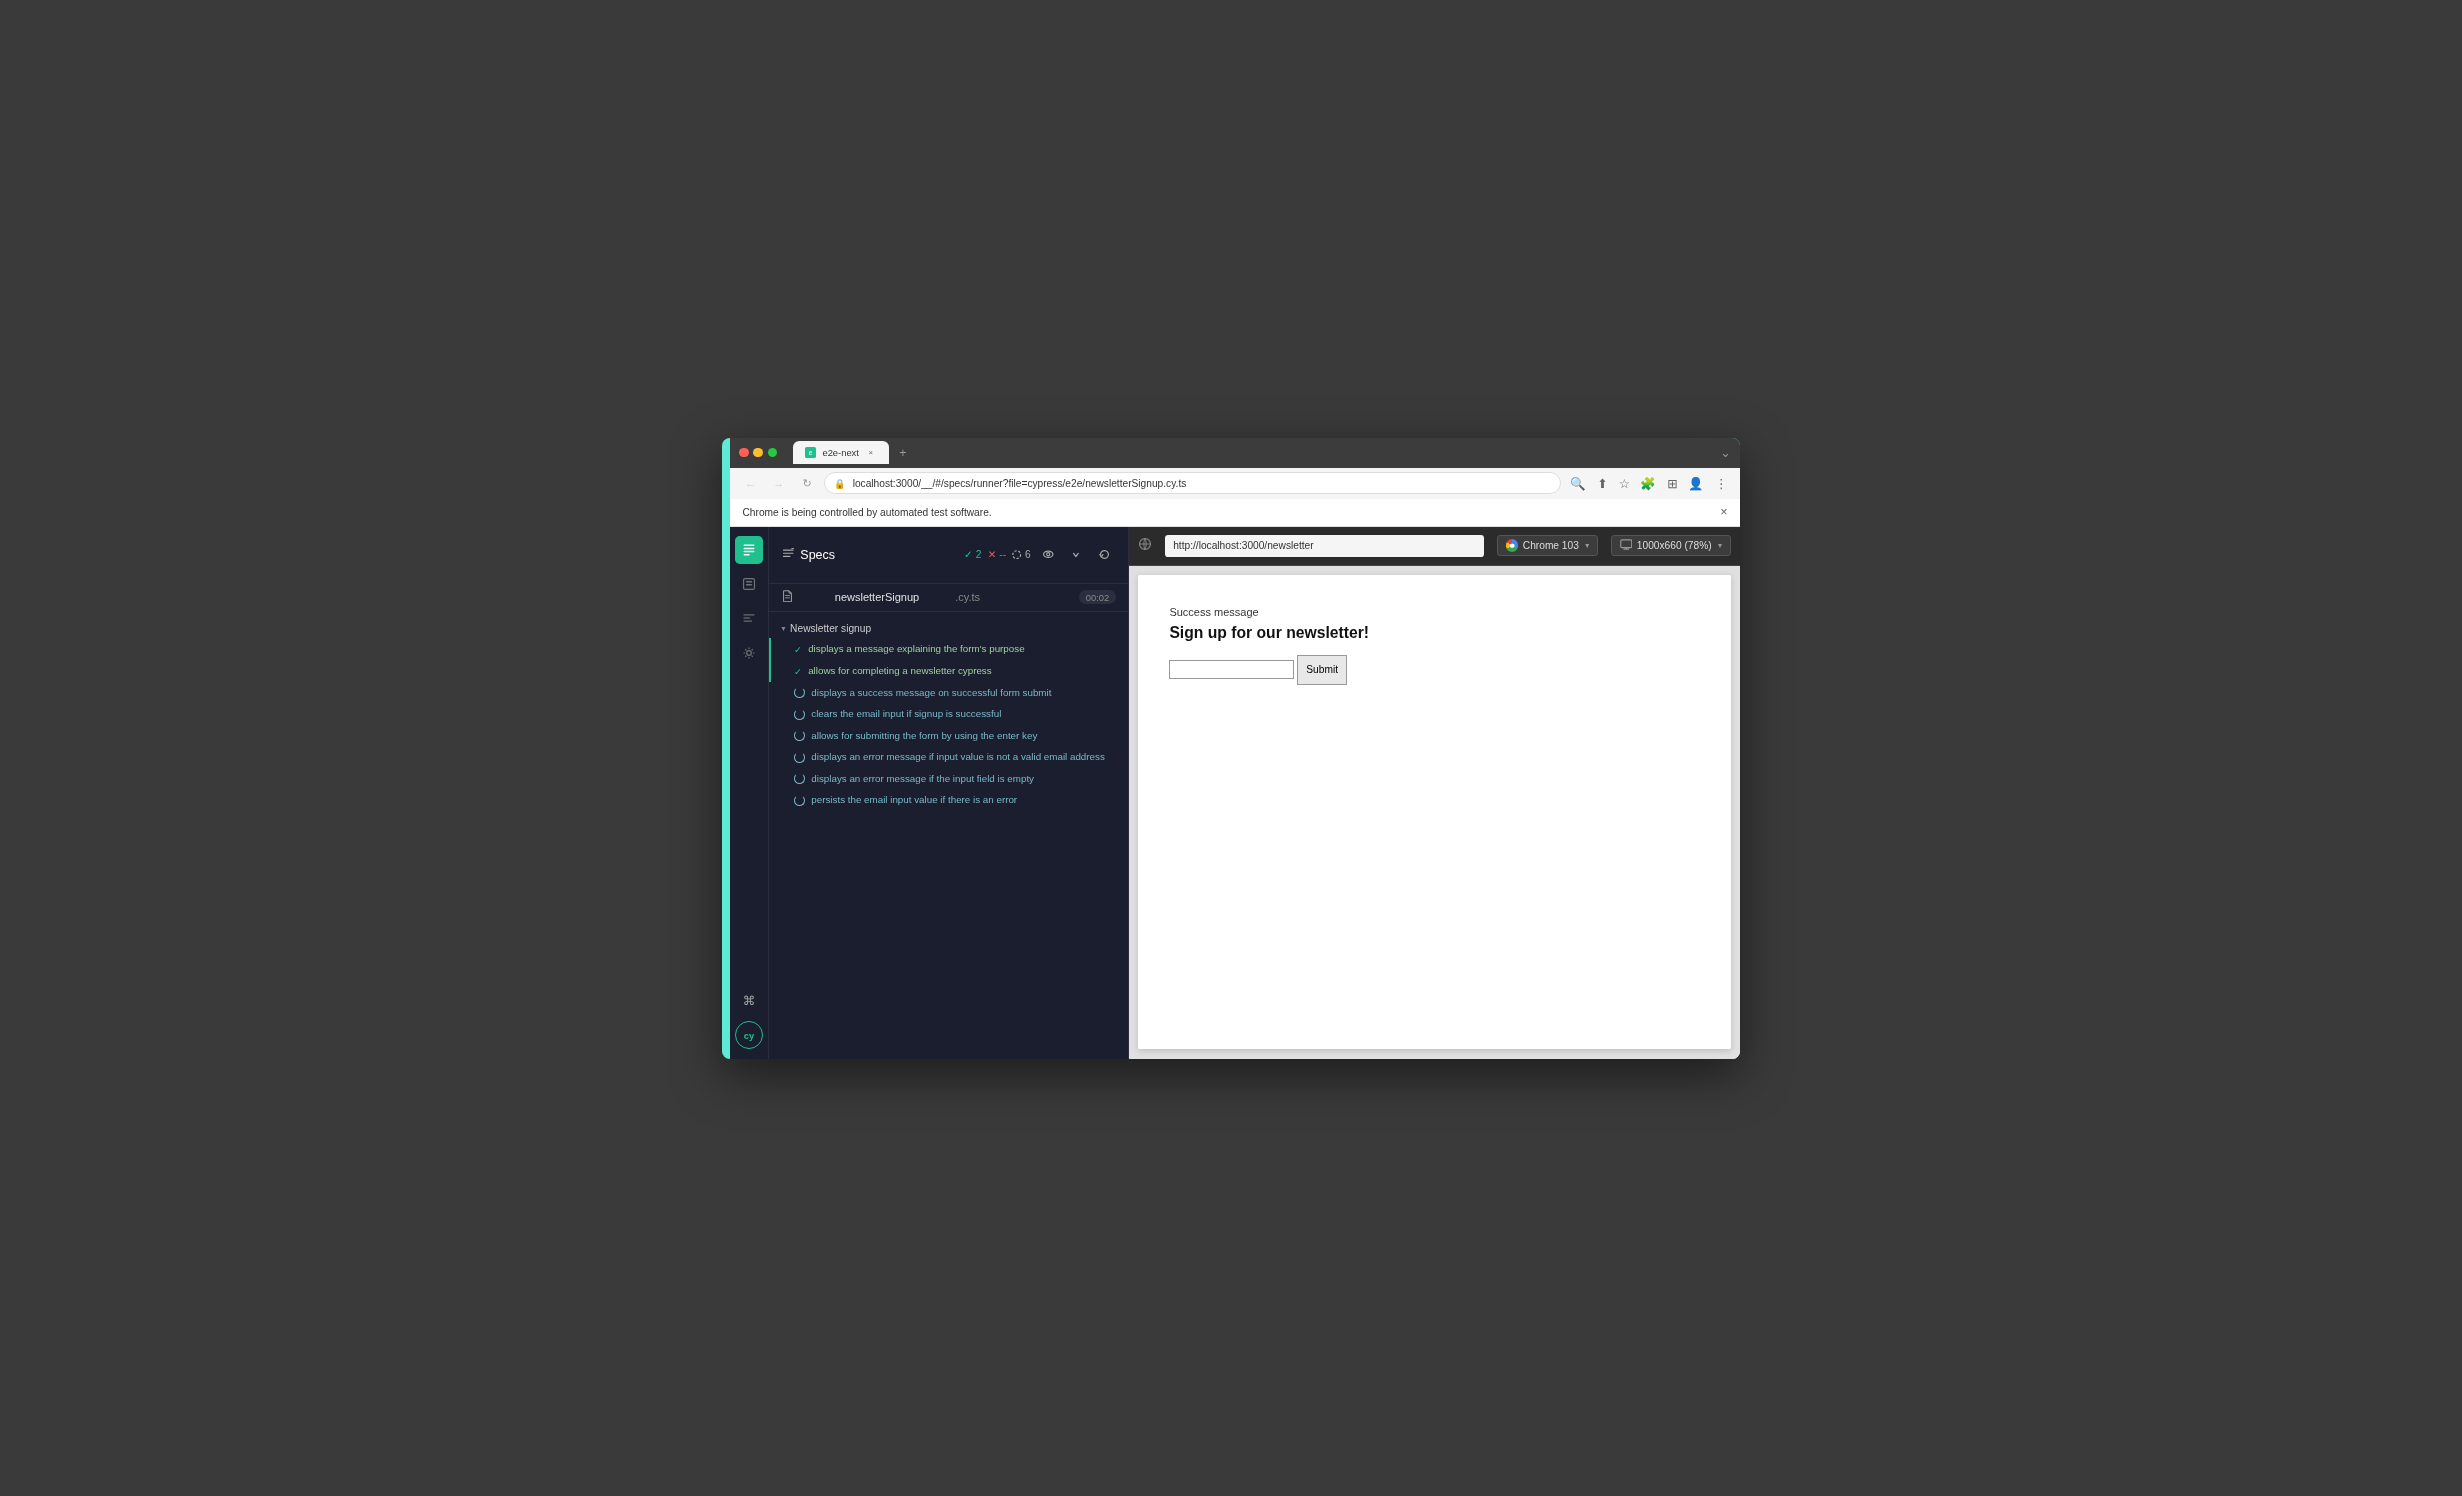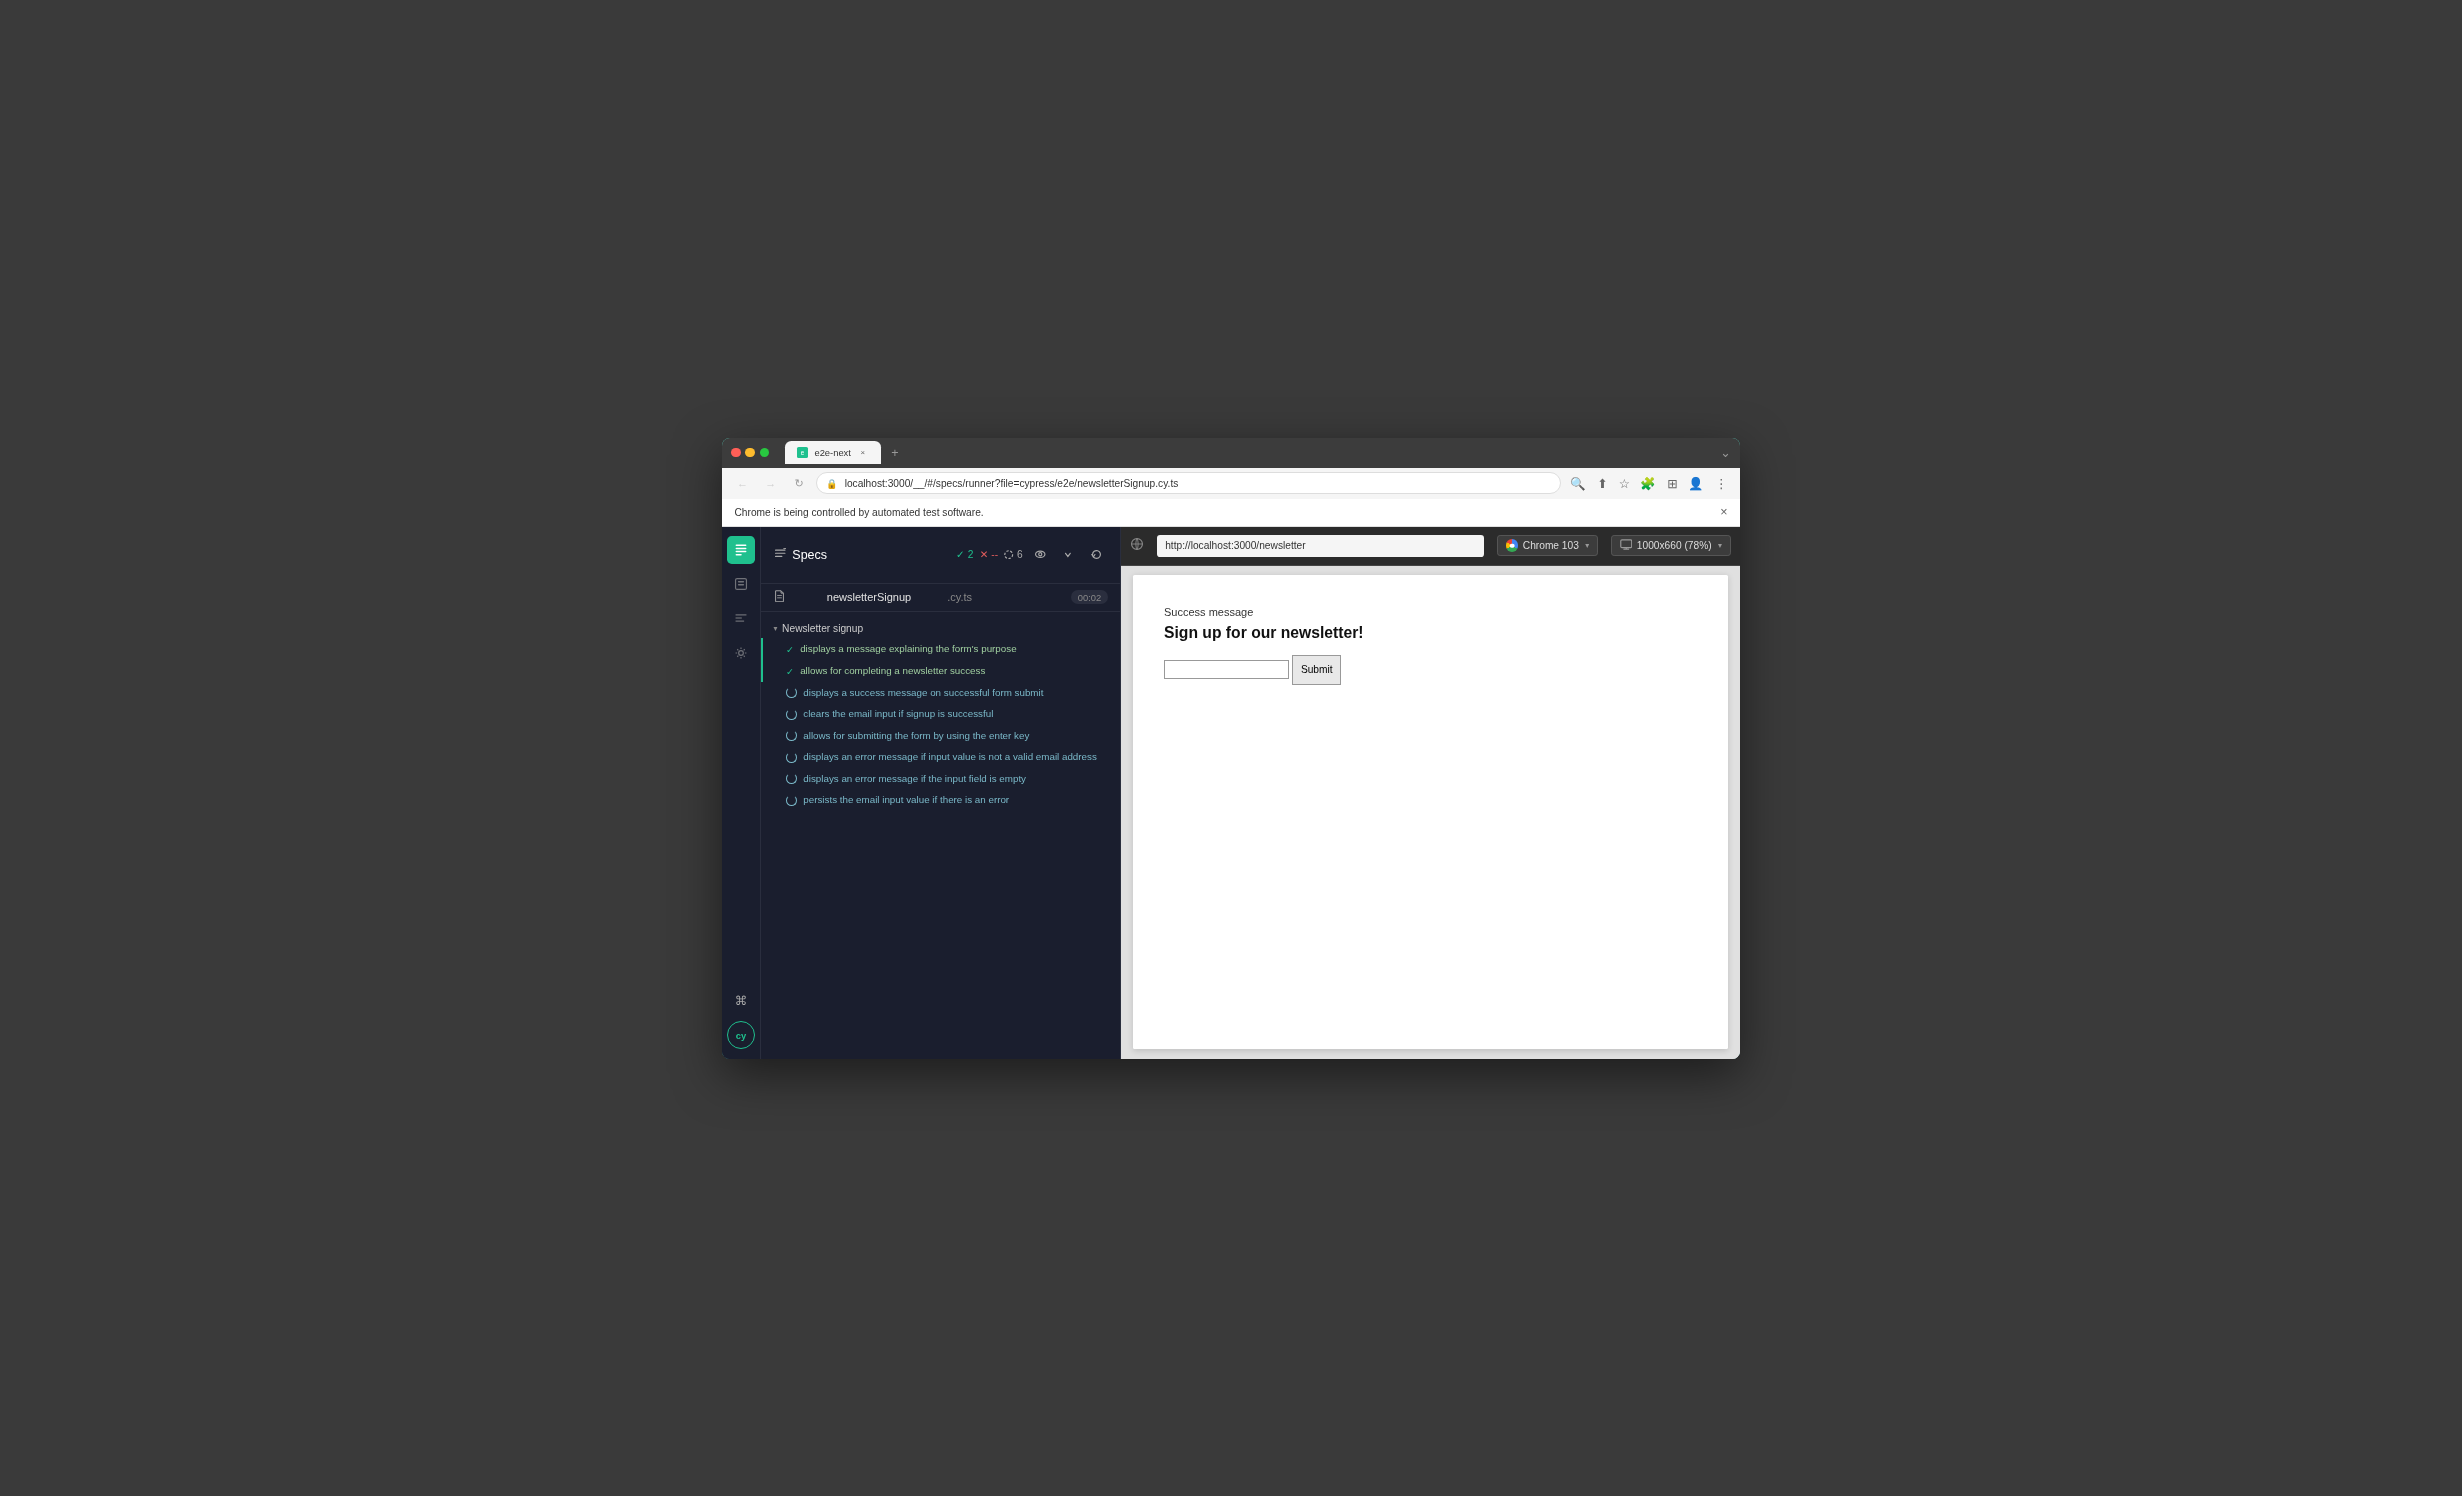--- a/index.html
+++ b/index.html
@@ -11,20 +11,21 @@
       align-items: center;
       min-height: 100vh;
       padding: 15.7px;
     }
     .browser-window {
       width: 1018px;
       border-radius: 7.8px;
       overflow: hidden;
       box-shadow: 0 15.7px 47px rgba(0,0,0,0.5);
       background: #5eead4;
+      padding-left: 8px;
     }
     
     .title-bar {
       background: #3c3c3c;
       height: 30px;
       display: flex;
       align-items: center;
       padding: 0 9.4px;
       gap: 6.3px;
     }
@@ -619,21 +620,21 @@
           <span class="chevron-icon">▾</span>
           <span>Newsletter signup</span>
         </div>
 
         <div class="test-item passing active-test-indicator">
           <span class="test-icon-pass">✓</span>
           <span class="test-text">displays a message explaining the form's purpose</span>
         </div>
         <div class="test-item passing active-test-indicator">
           <span class="test-icon-pass">✓</span>
-          <span class="test-text">allows for completing a newsletter success</span>
+          <span class="test-text">allows for completing a newsletter cypress</span>
         </div>
 
         <div class="test-item pending">
           <div class="test-icon-pending"></div>
           <span class="test-text">displays a success message on successful form submit</span>
         </div>
         <div class="test-item pending">
           <div class="test-icon-pending"></div>
           <span class="test-text">clears the email input if signup is successful</span>
         </div>

